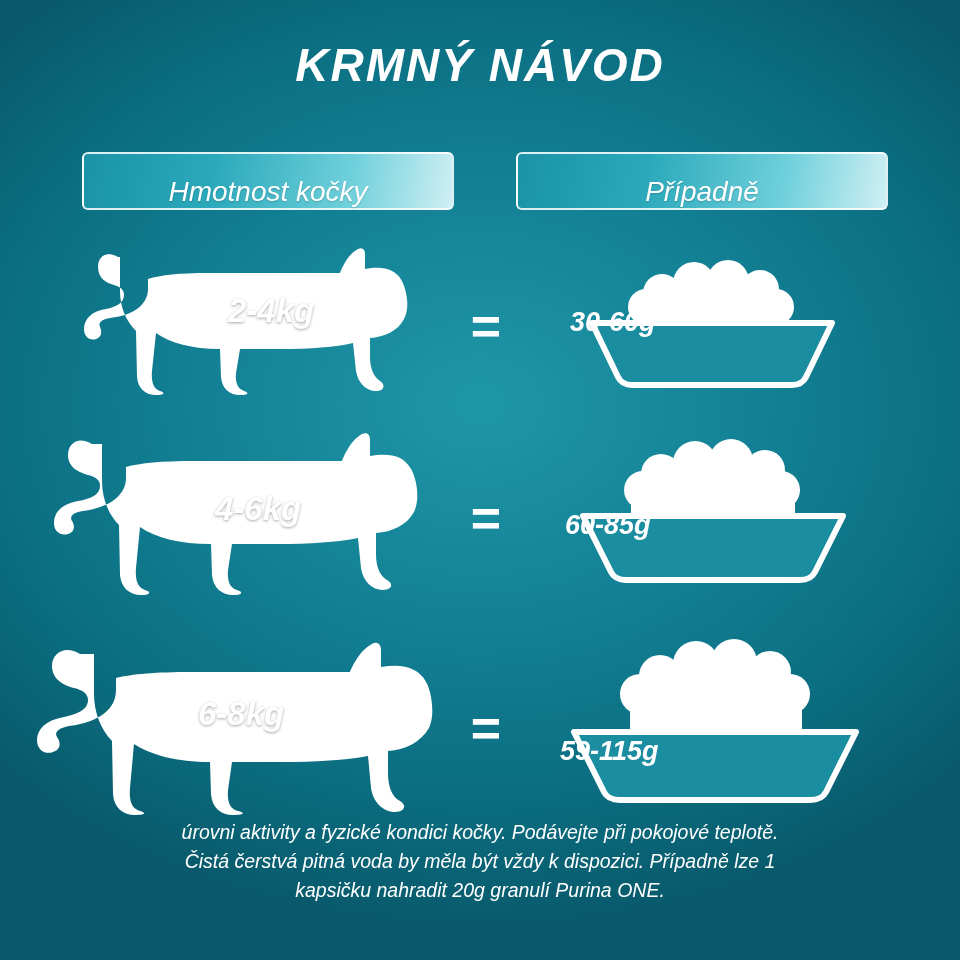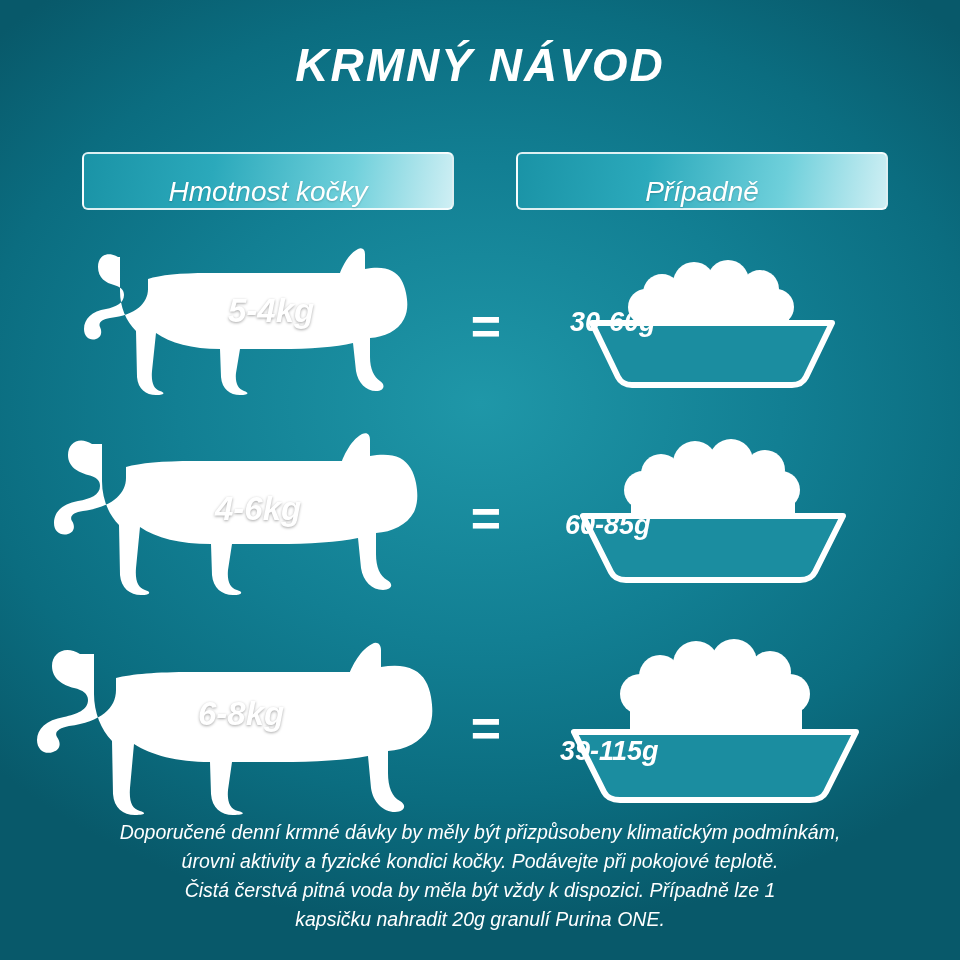--- a/index.html
+++ b/index.html
@@ -163,21 +163,21 @@
           C326,146 318,138 316,126 L313,98
           C296,102 270,104 240,104 L200,104
           L196,128 C195,138 198,144 204,146 C210,148 208,150 200,150
           C190,150 182,144 181,132 L180,104
           C152,104 130,98 116,88
           L112,126 C111,138 114,144 120,146 C126,148 124,150 116,150
           C106,150 98,144 97,132 L96,86
           C86,76 80,62 80,46 L80,12 Z"></path>
       </svg>
     </div>
-    <div class="weight-label" style="left:228px; top:47px;">5-4kg</div>
+    <div class="weight-label" style="left:228px; top:47px;">2-4kg</div>
 
     <div class="equals" style="top:55px;">=</div>
 
     <div class="bowl-wrap" style="left:570px; top:0; width:290px;">
       <svg class="bowl-svg" width="290" height="150" viewBox="0 0 290 150" xmlns="http://www.w3.org/2000/svg">
         <g fill="#ffffff">
           <circle cx="92" cy="48" r="19"></circle>
             <circle cx="124" cy="38" r="21"></circle>
           <circle cx="158" cy="36" r="21"></circle>
             <circle cx="190" cy="44" r="19"></circle>
@@ -287,23 +287,22 @@
           <circle cx="174" cy="78" r="21"></circle>
             <circle cx="212" cy="82" r="20"></circle>
           <circle cx="118" cy="96" r="18"></circle>
             <circle cx="156" cy="95" r="19"></circle>
           <circle cx="194" cy="96" r="18"></circle>
           <rect x="70" y="62" width="172" height="42"></rect>
         </g>
         <path d="M14,102 L296,102 L266,162 Q262,170 250,170 L60,170 Q48,170 44,162 Z" fill="#1b8da0" stroke="#ffffff" stroke-width="6" stroke-linejoin="round"></path>
       </svg>
     </div>
-    <div class="amount-label" style="left:560px; top:96px; width:320px;">39-115g</div>
+    <div class="amount-label" style="left:560px; top:96px; width:320px;">59-115g</div>
   </div>
 
   <div class="footer">
-    <p>Doporučené denní krmné dávky by měly být přizpůsobeny klimatickým podmínkám,</p>
     <p>úrovni aktivity a fyzické kondici kočky. Podávejte při pokojové teplotě.</p>
     <p>Čistá čerstvá pitná voda by měla být vždy k dispozici. Případně lze 1</p>
     <p>kapsičku nahradit 20g granulí Purina ONE.</p>
   </div>
 
 </div>
 
 </body></html>

